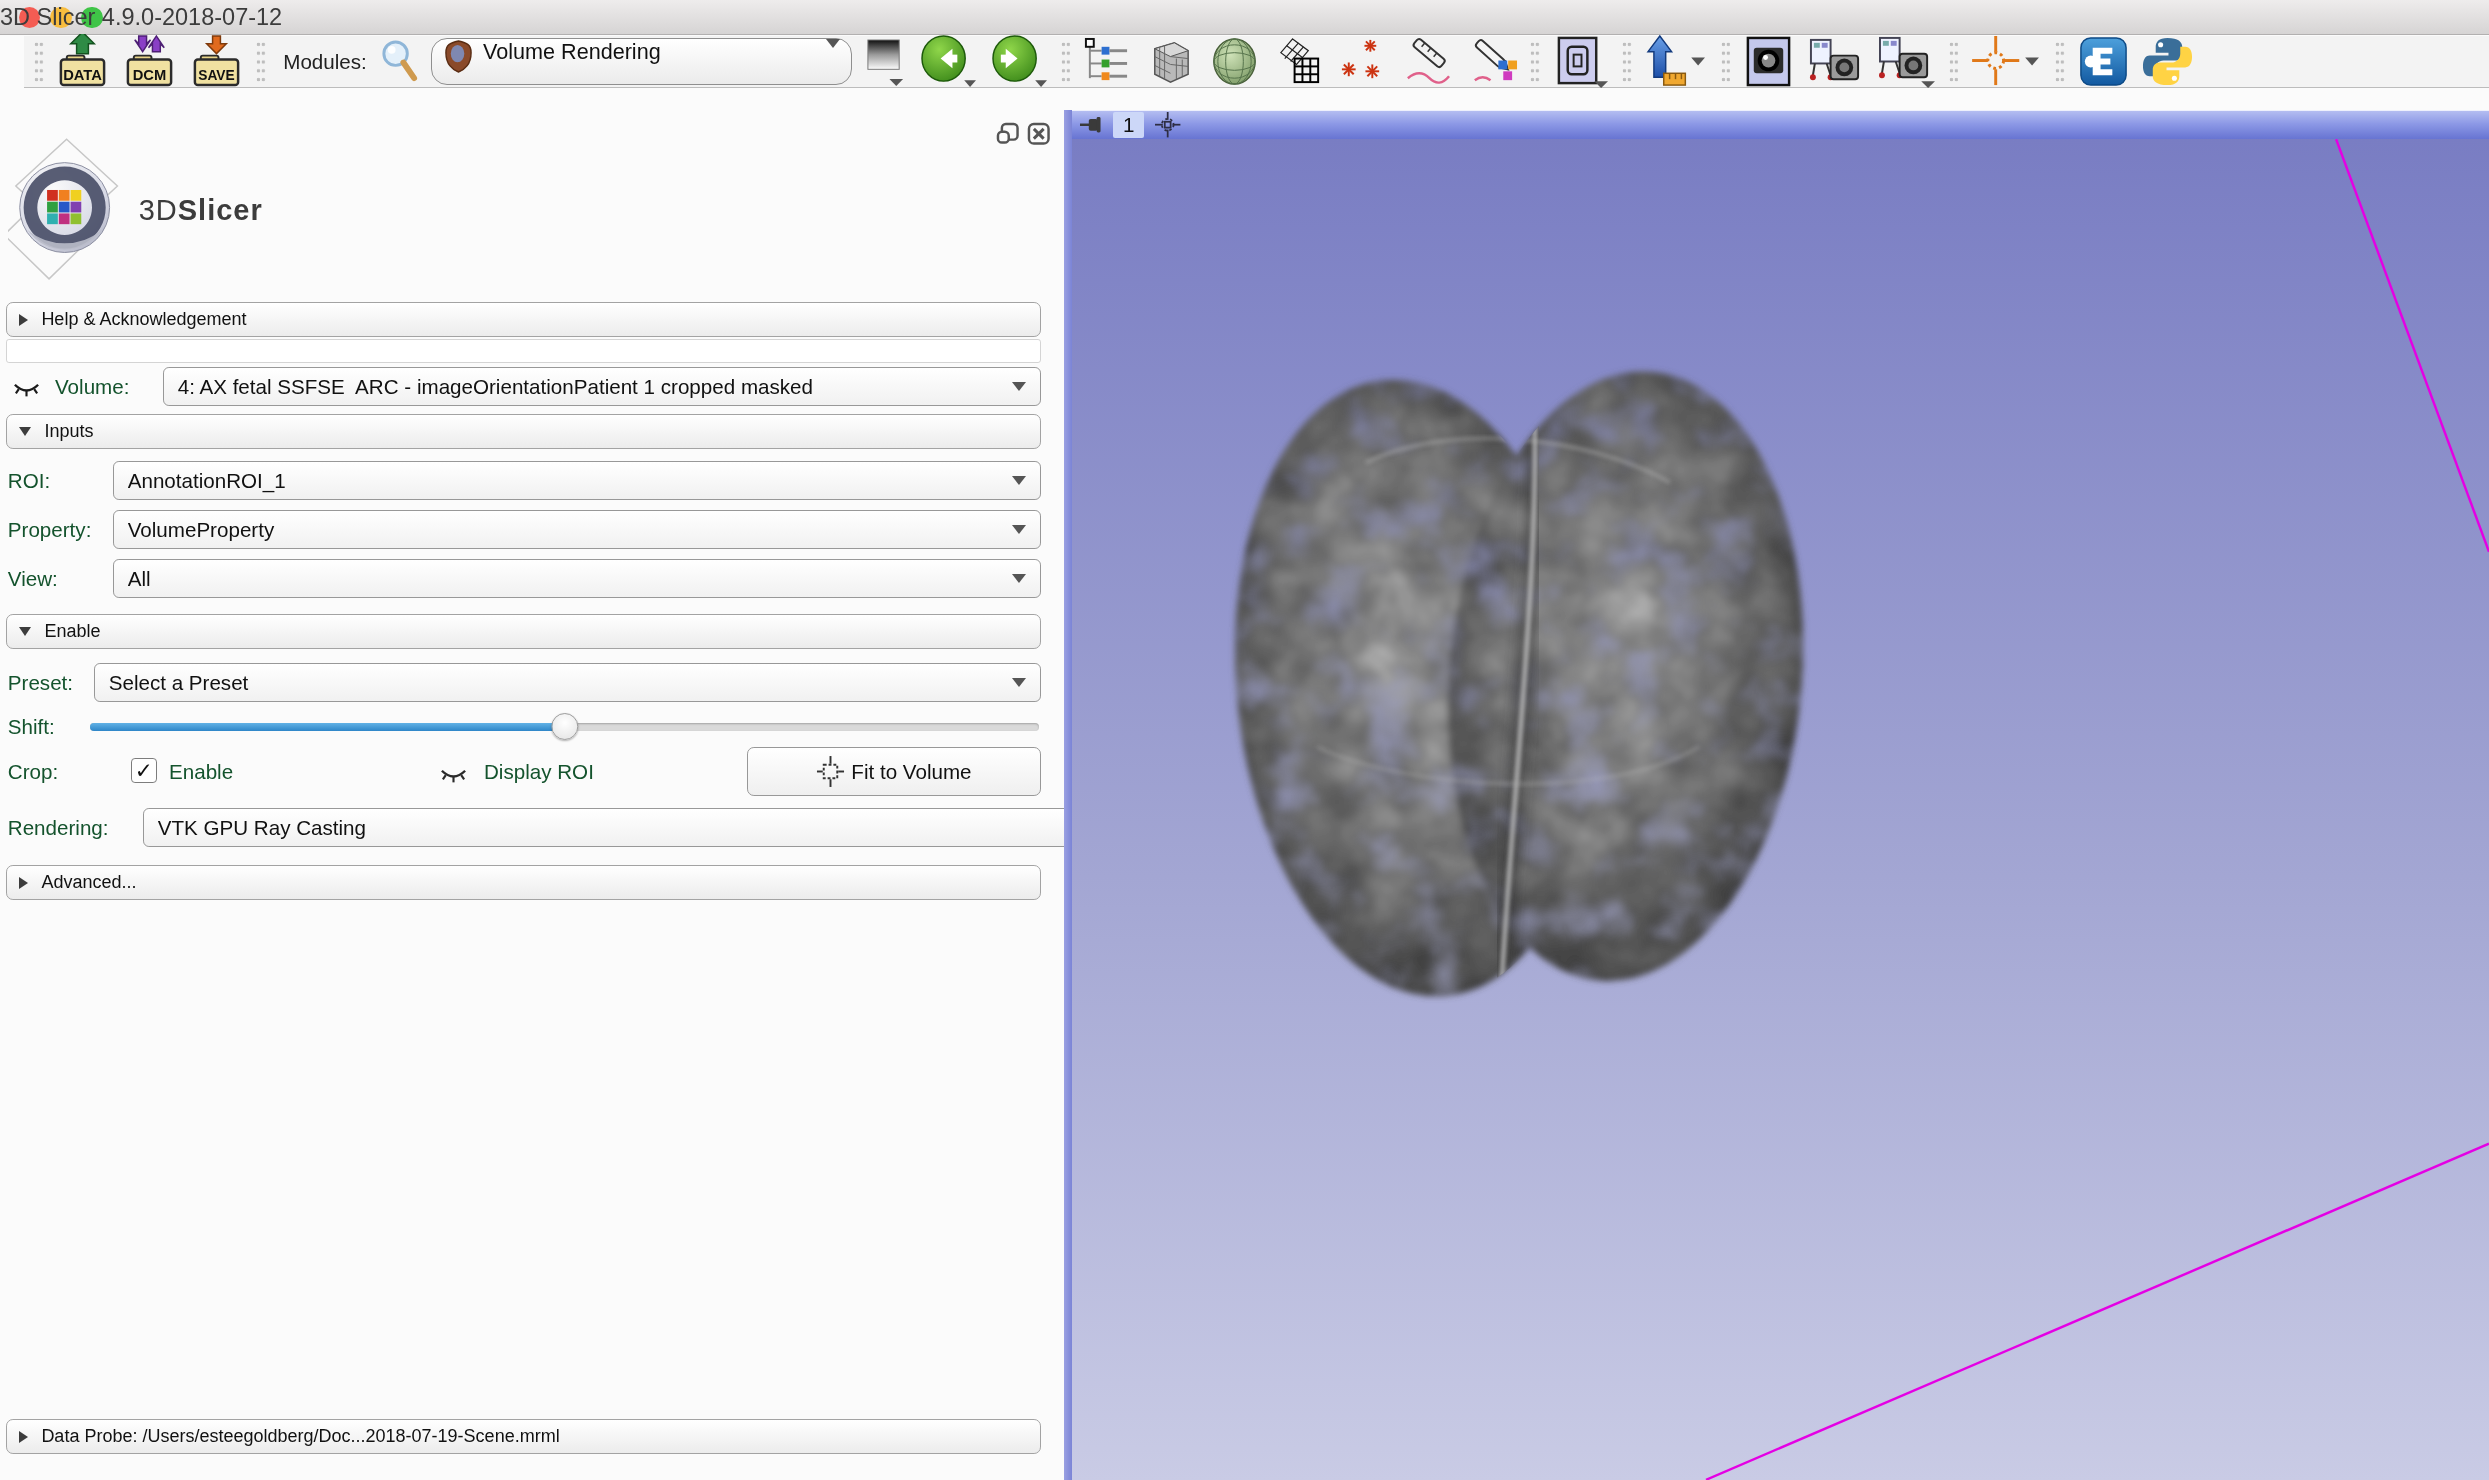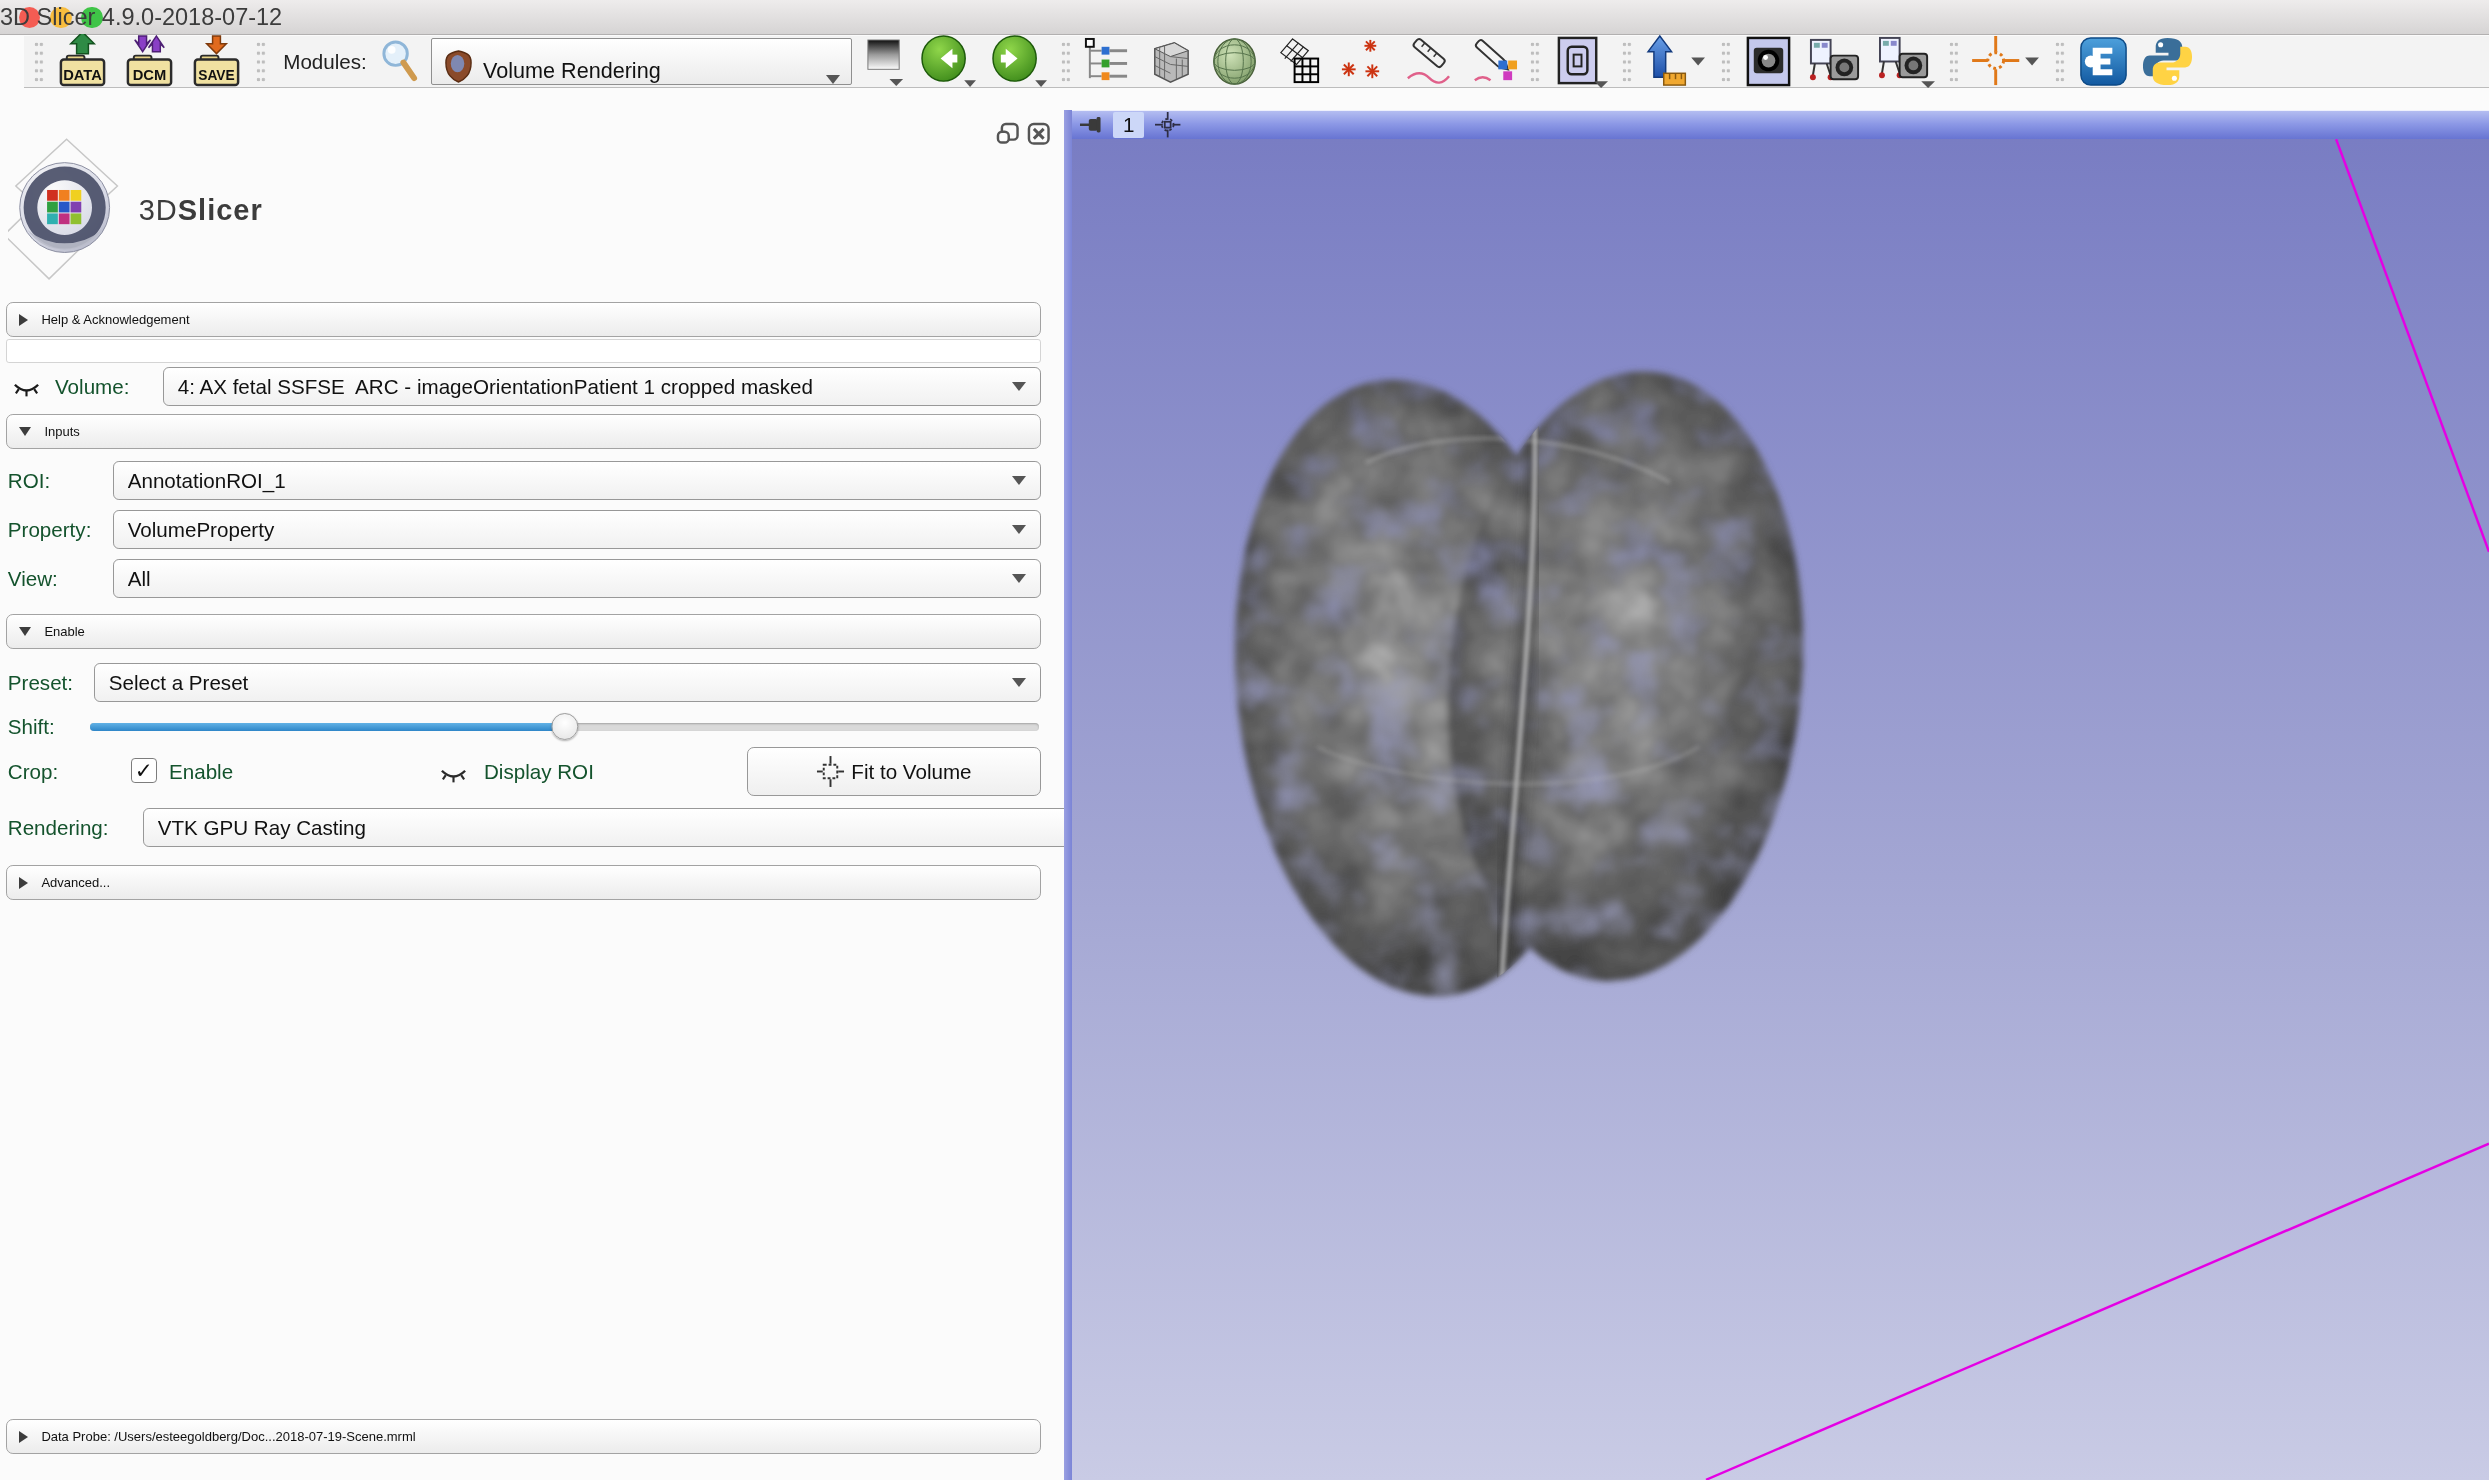--- a/index.html
+++ b/index.html
@@ -31,22 +31,22 @@
 
   
   #toolbar{position:absolute;left:0;top:36px;width:100%;height:52px;
     background:#f3f3f3;border-bottom:1px solid #bcbcbc;
     display:flex;align-items:center;padding:0 9.8px;gap:11.8px;margin-left:24px;}
   .tb-handle{width:9.8px;height:43px;flex:0 0 auto;
     background:radial-gradient(circle,#bdbdbd 1.6px,transparent 2px);
     background-size:4.9px 8.8px;background-repeat:repeat;}
   .tb-label{font-size:20.6px;color:#222;margin-left:5.9px;}
   .tb-icon{flex:0 0 auto;display:flex;align-items:flex-end;}
-  .module-combo{width:421px;height:47px;border:1px solid #8f8f8f;border-radius:2px;
-    background:linear-gradient(#ffffff,#ebebeb);display:flex;align-items:flex-end;
+  .module-combo{width:421px;height:47px;border:1px solid #8f8f8f;border-radius:16px;
+    background:linear-gradient(#ffffff,#ebebeb);display:flex;align-items:flex-start;
     padding:0 11.8px;gap:9.8px;}
   .module-combo .combo-text{flex:1;font-size:21.6px;color:#111;}
   .combo-caret{width:0;height:0;border-left:7.8px solid transparent;border-right:7.8px solid transparent;
     border-top:9.8px solid #555;}
 
   
   #panel{position:absolute;left:0;top:110px;width:1064px;height:1370px;background:#fbfbfb;}
   #splitter{position:absolute;left:1064px;top:110px;width:7.8px;height:1370px;
     background:linear-gradient(90deg,#9aa0e2,#7b84d6);}
   .winbtn{position:absolute;top:11.8px;width:23.5px;height:23.5px;cursor:pointer;}
@@ -54,21 +54,21 @@
   #btn-closepanel{right:13.7px;}
 
   #logo{position:absolute;left:7.8px;top:27.4px;display:flex;align-items:center;}
   #logo-text{font-size:29px;color:#3c3c3c;letter-spacing:1px;margin-left:3.9px;}
   #logo-text b{font-weight:700;}
 
   .collapsible{position:absolute;left:5.9px;width:1035px;height:35px;
     border:1px solid #a3a3a3;border-radius:6.9px;
     background:linear-gradient(#ffffff,#ececec);
     display:flex;align-items:center;padding-left:11.8px;gap:13.7px;
-    font-size:13px;color:#111;}
+    font-size:18px;color:#111;}
   .tri-right{width:0;height:0;border-top:6.9px solid transparent;border-bottom:6.9px solid transparent;
     border-left:9.8px solid #3c3c3c;}
   .tri-down{width:0;height:0;border-left:6.9px solid transparent;border-right:6.9px solid transparent;
     border-top:9.8px solid #3c3c3c;}
 
   #mod-desc{position:absolute;left:5.9px;top:229px;width:1035px;height:23.5px;
     background:#ffffff;border:1px solid #d4d4d4;border-radius:2.9px;}
 
   .prow{position:absolute;left:0;width:1064px;}
   .plabel{position:absolute;font-size:20.6px;color:#14532d;top:50%;transform:translateY(-50%);}

